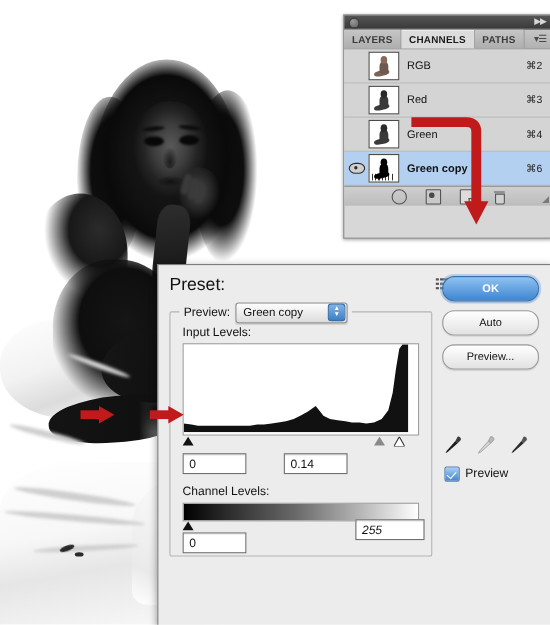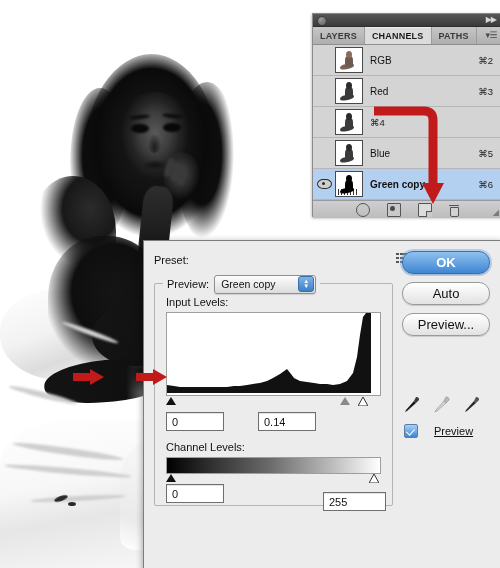--- a/index.html
+++ b/index.html
@@ -229,21 +229,21 @@
     background:linear-gradient(#dcdcdc,#b9b9b9);
     border-bottom:1px solid #9a9a9a;
     display:flex;align-items:center;justify-content:center;
     font-size:11px;font-weight:bold;color:#333;
   }
   #lv-body{position:relative;padding:8px 0 0 0;height:307px;}
 
   #preset-row{
     position:absolute;left:10px;top:9px;width:235px;height:19px;display:flex;align-items:center;
   }
-  #preset-label{font-size:11px;margin-right:6px;color:#111;}
+  #preset-label{font-size:16px;margin-right:6px;color:#111;}
   #preset-select{
     flex:1;height:18px;border:1px solid #9a9a9a;border-radius:9px;
     background:linear-gradient(#ffffff,#e9e9e9);
     display:flex;align-items:center;padding-left:8px;font-size:11px;position:relative;
     box-shadow:0 1px 1px rgba(0,0,0,.12);
   }
   .stepper{
     position:absolute;right:2px;top:1px;width:14px;height:15px;border-radius:3px;
     background:linear-gradient(#7fb4e8,#3d7fc8);border:1px solid #3a6ea8;
     display:flex;flex-direction:column;align-items:center;justify-content:center;
@@ -300,38 +300,38 @@
   #output-label{position:absolute;left:11px;top:157px;font-size:11px;}
   #out-ramp{
     position:absolute;left:11px;top:173px;width:213px;height:15px;
     background:linear-gradient(90deg,#000 0%,#2a2a2a 18%,#6a6a6a 48%,#b8b8b8 76%,#fff 100%);
     border:1px solid #9e9e9e;
   }
   #out-slider{position:absolute;left:11px;top:189px;width:213px;height:11px;}
   .tri-out-black{border-left:5px solid transparent;border-right:5px solid transparent;border-bottom:8px solid #111;left:0px;}
   .tri-out-white{left:203px;}
   #out-black{left:11px;top:200px;width:51px;}
-  #out-white{left:168px;top:208px;width:56px;}
+  #out-white{left:168px;top:188px;width:56px;font-style:italic;}
 
   
   #btns{position:absolute;left:258px;top:10px;width:90px;}
   .pbtn{
     width:86px;height:21px;margin-bottom:8px;border-radius:11px;
     border:1px solid #9a9a9a;background:linear-gradient(#ffffff,#e2e2e2);
     display:flex;align-items:center;justify-content:center;
-    font-size:13px;color:#111;box-shadow:0 1px 1px rgba(0,0,0,.15);
+    font-size:10px;color:#111;box-shadow:0 1px 1px rgba(0,0,0,.15);
   }
   .pbtn.primary{
     background:linear-gradient(#8fc2f0,#3f86d2);
     border:1px solid #3a6ea8;color:#fff;font-weight:bold;
     box-shadow:0 0 0 2px rgba(120,170,225,.45),0 1px 1px rgba(0,0,0,.2);
   }
   #droppers{position:absolute;left:260px;top:152px;width:88px;height:22px;display:flex;gap:14px;align-items:center;}
   .dropper{width:16px;height:18px;}
-  #preview-row{position:absolute;left:260px;top:183px;display:flex;align-items:center;gap:16px;text-decoration:underline;}
+  #preview-row{position:absolute;left:260px;top:183px;display:flex;align-items:center;gap:5px;}
   #preview-box{
     width:12px;height:12px;border:1px solid #5c7fa8;border-radius:2px;
     background:linear-gradient(#a9d0f5,#3f86d2);position:relative;
   }
   #preview-box:after{
     content:"";position:absolute;left:3px;top:1.5px;width:4px;height:7px;
     border:solid #fff;border-width:0 1.8px 1.8px 0;transform:rotate(42deg);
   }
   #preview-label{font-size:11px;color:#111;}
 
@@ -421,33 +421,24 @@
       <div class="ch-key">⌘3</div>
     </div>
 
     <div class="ch-row">
       <div class="ch-eye"></div>
       <div class="ch-thumb">
         <div class="th-fig th-leg"></div>
           <div class="th-fig th-body"></div>
           <div class="th-fig th-head"></div>
       </div>
+      <div class="ch-name">Green</div>
       <div class="ch-key">⌘4</div>
     </div>
 
-    <div class="ch-row">
-      <div class="ch-eye"></div>
-      <div class="ch-thumb">
-        <div class="th-fig th-leg"></div>
-          <div class="th-fig th-body"></div>
-          <div class="th-fig th-head"></div>
-      </div>
-      <div class="ch-name">Blue</div>
-      <div class="ch-key">⌘5</div>
-    </div>
 
     <div class="ch-row selected">
       <div class="ch-eye">
         <div class="eye-glyph"></div>
       </div>
       <div class="ch-thumb dark">
         <div class="th-fig th-leg"></div>
           <div class="th-fig th-body"></div>
           <div class="th-fig th-head"></div>
         <div class="spray"></div>

